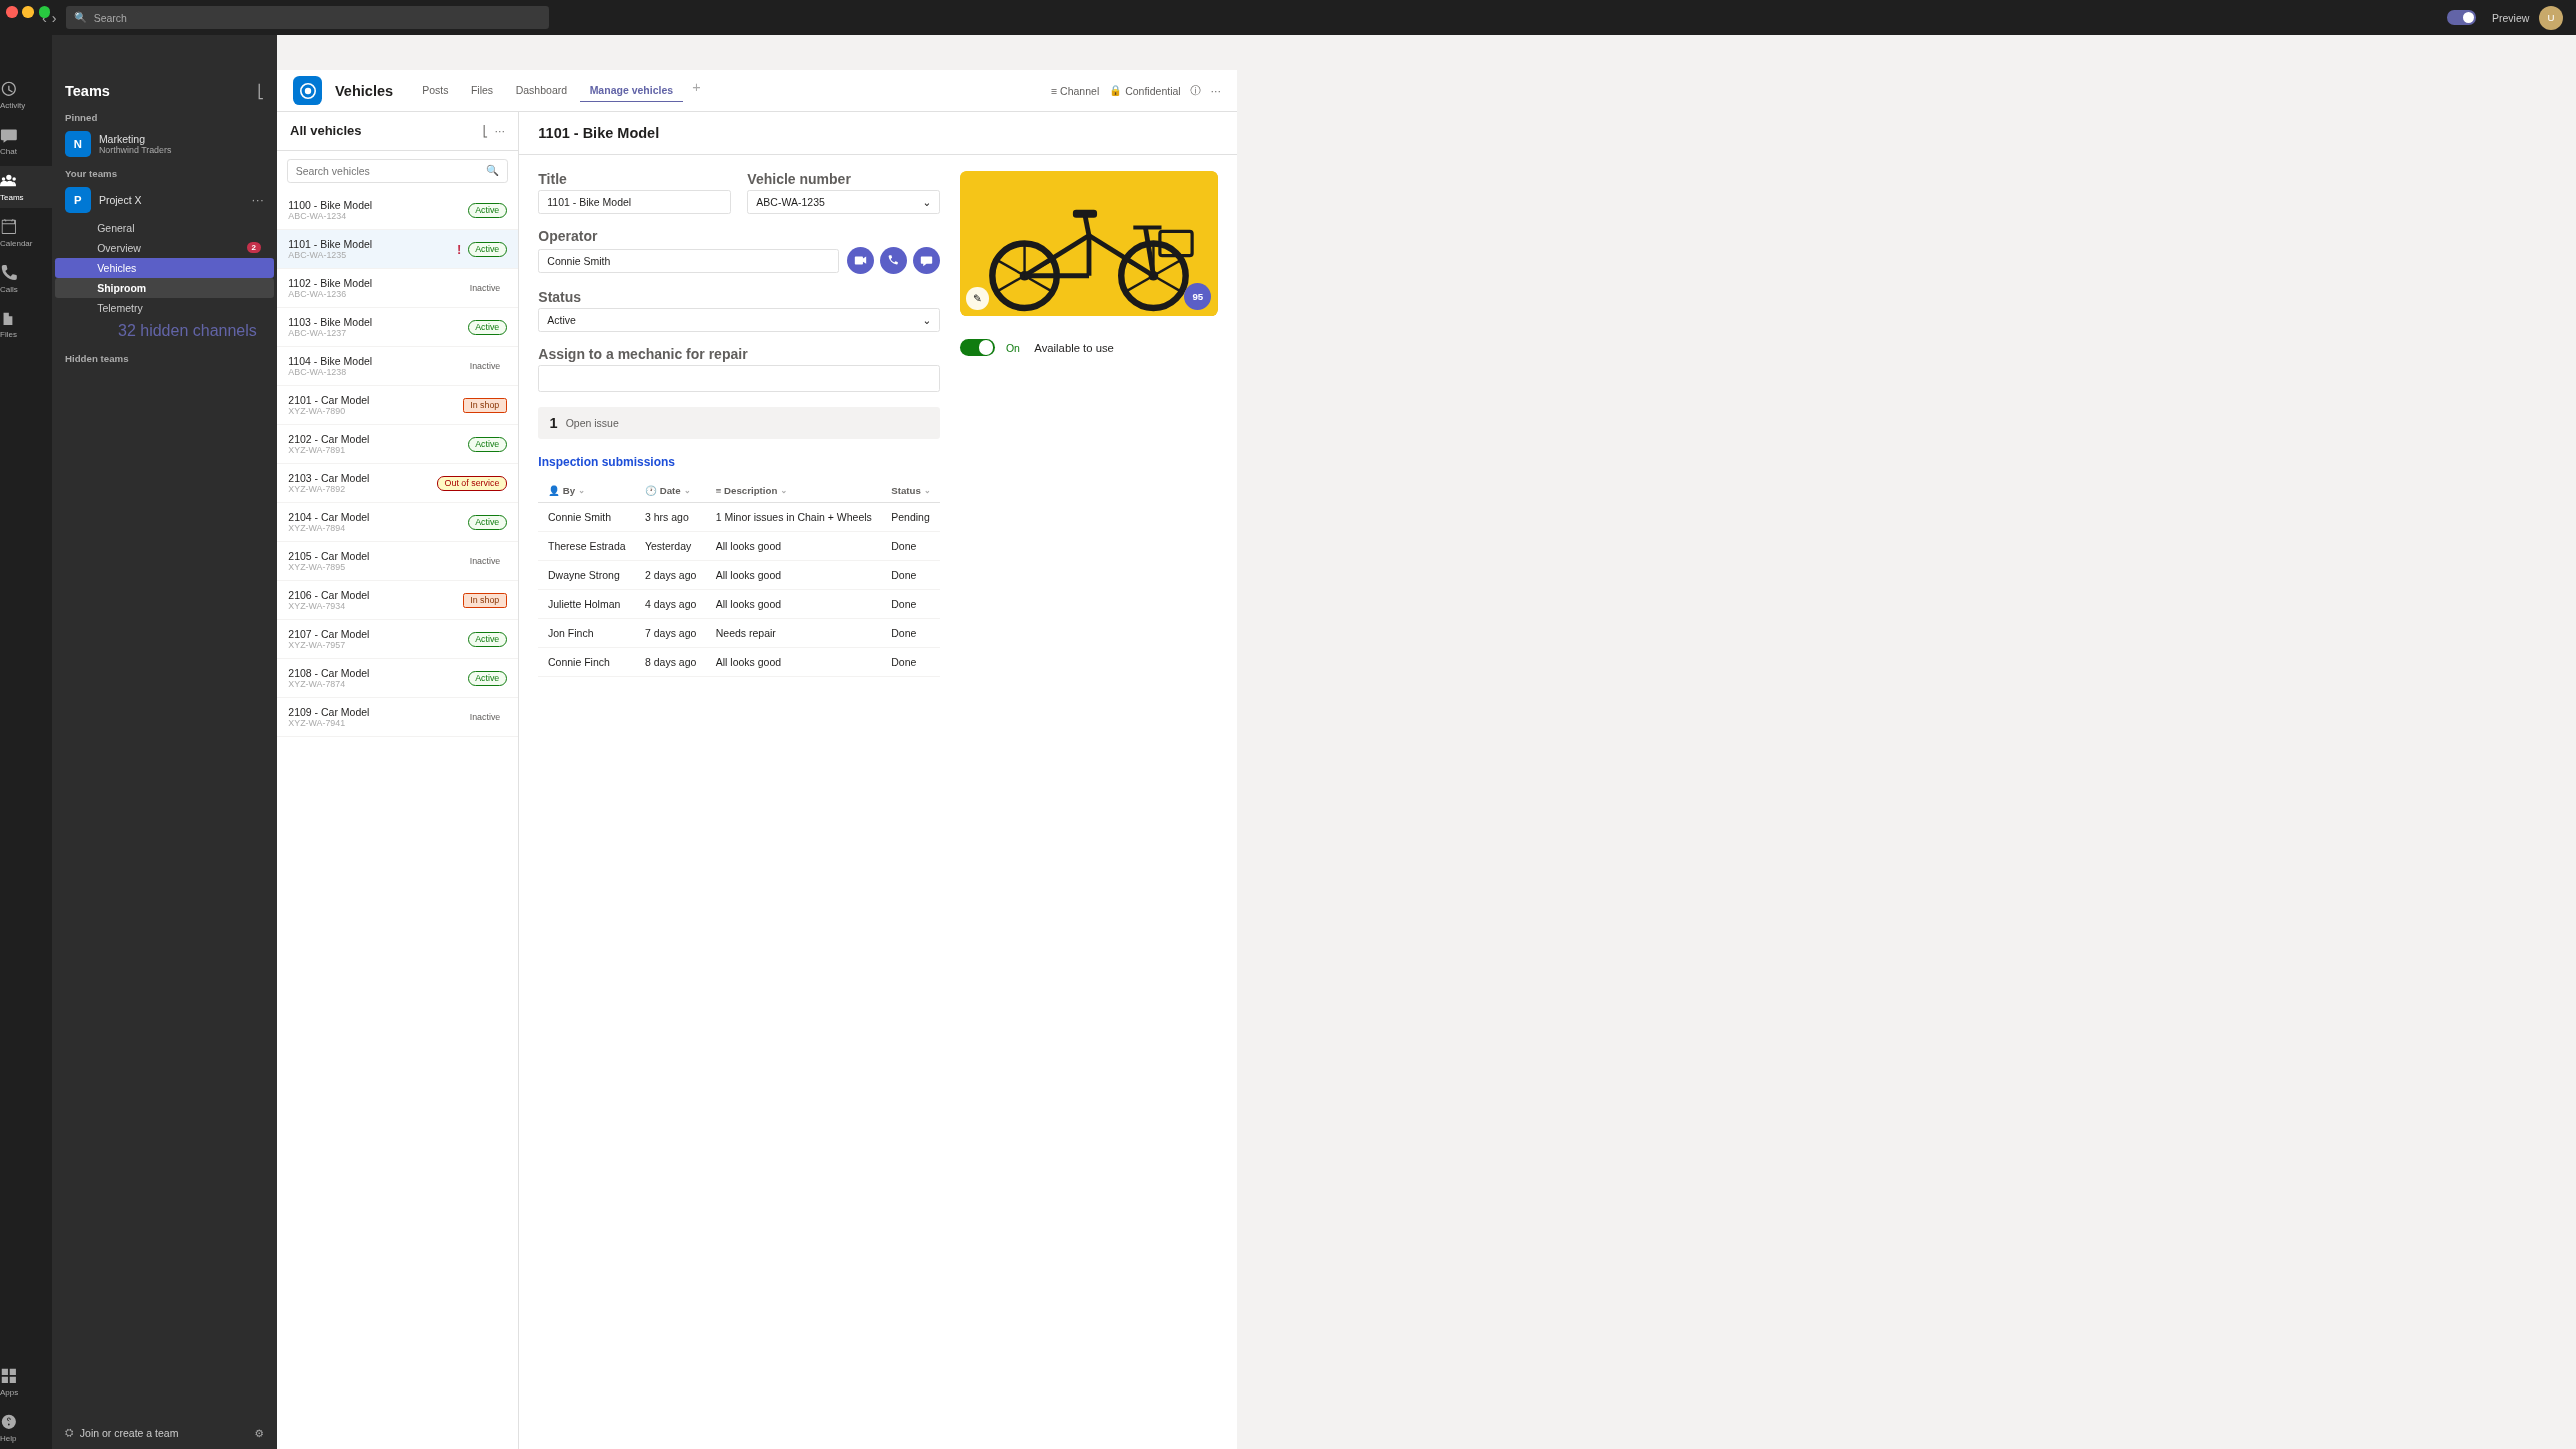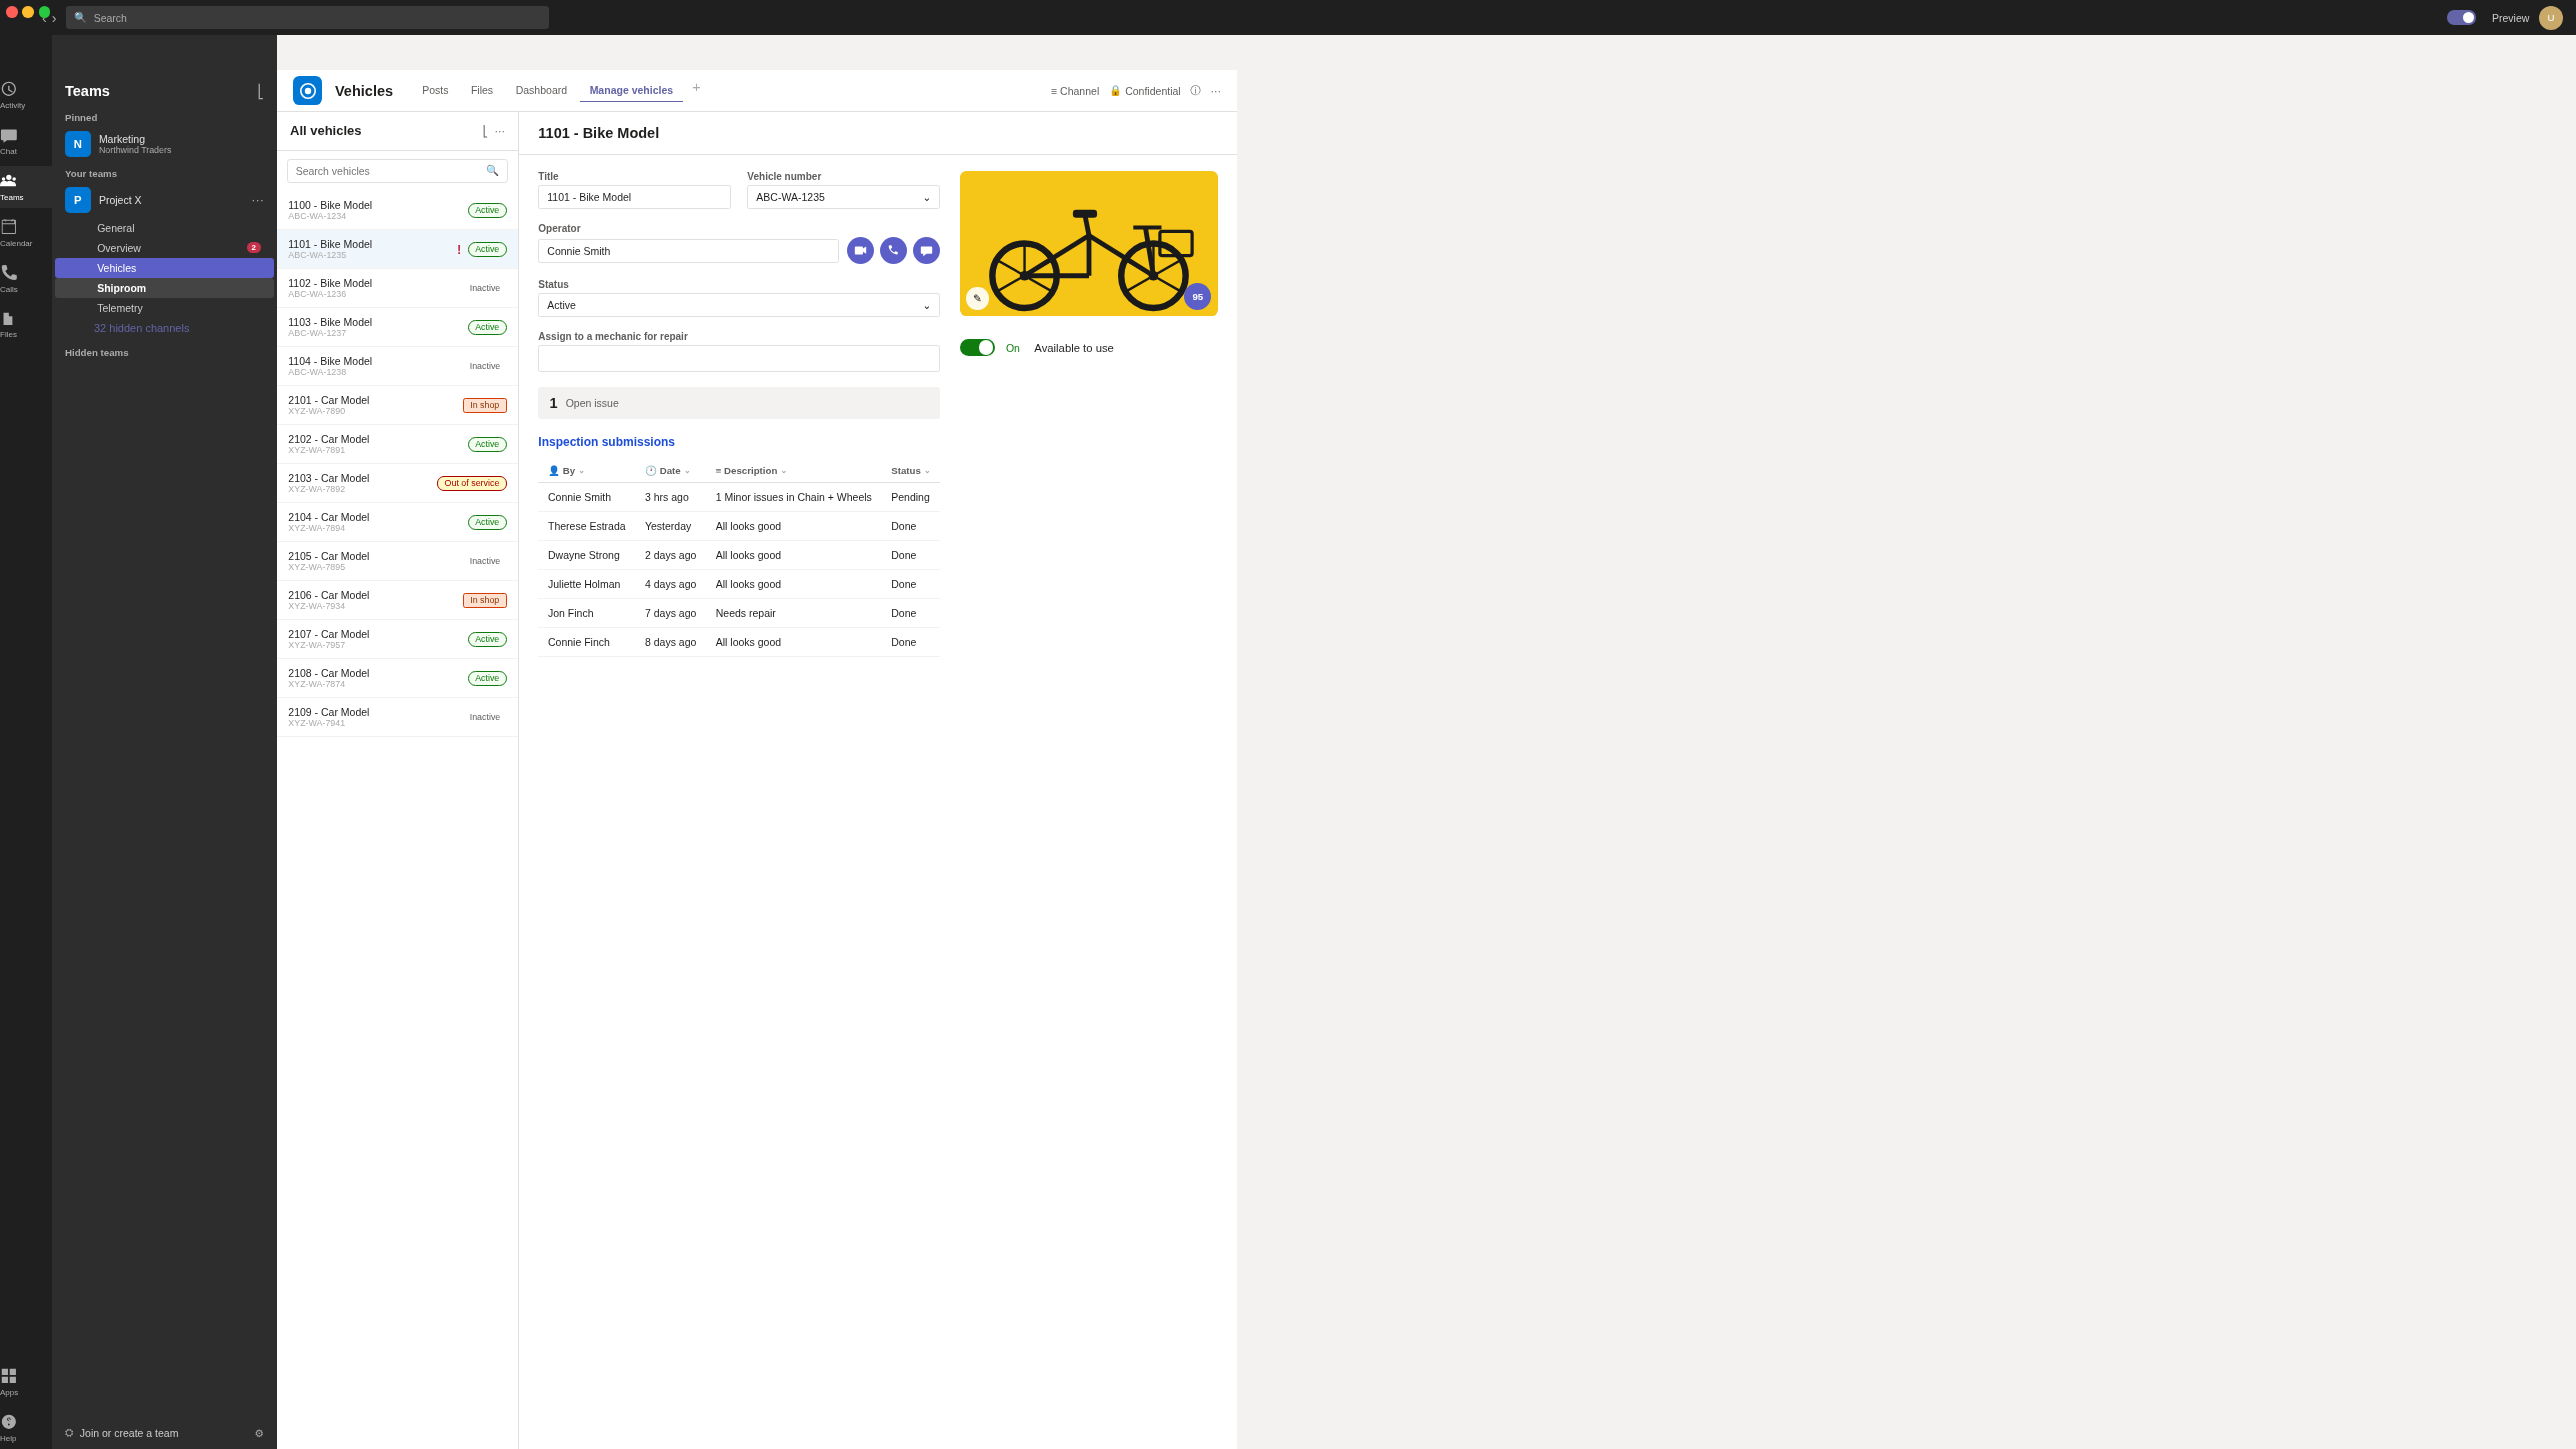--- a/index.html
+++ b/index.html
@@ -43,21 +43,21 @@
     .sidebar-org-icon { width: 26px; height: 26px; border-radius: 4.8px; background: #6264a7; display: flex; align-items: center; justify-content: center; color: #fff; font-size: 11.3px; font-weight: bold; flex-shrink: 0; }
     .sidebar-org-icon.blue { background: #0078d4; }
     .sidebar-item-text { flex: 1; }
     .sidebar-item-main { font-size: 10.5px; color: #e0e0e0; }
     .sidebar-item-sub { font-size: 8.9px; color: #aaa; }
     .sidebar-channel { padding: 4px 13px 4px 42px; cursor: pointer; font-size: 10.5px; color: #ccc; border-radius: 3.2px; margin: 0 3.2px; display: flex; align-items: center; justify-content: space-between; }
     .sidebar-channel.active-channel { background: #444; color: #fff; font-weight: 600; }
     .sidebar-channel.selected { background: #5b5fc7; color: #fff; }
     .channel-badge { background: #c4314b; color: #fff; border-radius: 8px; font-size: 8px; padding: 0.8px 4.8px; font-weight: 600; }
     .more-dots { color: #aaa; cursor: pointer; font-size: 13px; }
-    .hidden-channels { padding: 4px 13px 4px 42px; font-size: 11px; color: #6264a7; cursor: pointer; }
+    .hidden-channels { padding: 4px 13px 4px 42px; font-size: 16px; color: #6264a7; cursor: pointer; margin-left: 24px; }
     .hidden-teams-label { font-size: 9.7px; color: #aaa; padding: 9.7px 13px 3.2px; font-weight: 600; }
     .sidebar-bottom { padding: 9.7px 13px; display: flex; align-items: center; gap: 6.4px; margin-top: auto; cursor: pointer; }
     .join-icon { color: #aaa; }
     .join-text { font-size: 10.5px; color: #ccc; }
     .settings-icon { margin-left: auto; color: #aaa; cursor: pointer; }
 
     
     .main-content { flex: 1; display: flex; flex-direction: column; background: #fff; margin-top: 35px; overflow: hidden; }
 
     
@@ -95,21 +95,21 @@
     .alert-dot { color: #c4314b; font-size: 13px; font-weight: bold; }
 
     
     .detail-panel { flex: 1; display: flex; flex-direction: column; overflow-y: auto; }
     .detail-header { padding: 13px 19.3px; border-bottom: 0.8px solid #e0e0e0; }
     .detail-title { font-size: 14.5px; font-weight: 600; color: #201f1e; }
     .detail-body { display: flex; flex: 1; padding: 16px 19.3px; gap: 19.3px; }
     .detail-form { flex: 1; }
     .form-row { display: flex; gap: 16px; margin-bottom: 14.5px; }
     .form-group { flex: 1; }
-    .form-label { font-size: 10px; color: #605e5c; margin-bottom: 3.2px; font-weight: 600; }
+    .form-label { font-size: 14px; color: #605e5c; margin-bottom: 3.2px; font-weight: 600; }
     .form-input { border: 0.8px solid #e0e0e0; border-radius: 2.4px; padding: 4.8px 8px; font-size: 10.5px; width: 100%; color: #201f1e; }
     .form-select { border: 0.8px solid #e0e0e0; border-radius: 2.4px; padding: 4.8px 8px; font-size: 10.5px; width: 100%; color: #201f1e; display: flex; align-items: center; justify-content: space-between; background: #fff; cursor: pointer; }
     .operator-section { margin-bottom: 14.5px; }
     .operator-row { display: flex; align-items: center; gap: 8px; }
     .operator-input { border: 0.8px solid #e0e0e0; border-radius: 2.4px; padding: 4.8px 8px; font-size: 10.5px; flex: 1; color: #201f1e; }
     .operator-actions { display: flex; gap: 6.4px; }
     .operator-btn { width: 27px; height: 27px; border-radius: 50%; display: flex; align-items: center; justify-content: center; color: #fff; font-size: 13px; cursor: pointer; }
     .btn-video { background: #5b5fc7; }
     .btn-phone { background: #5b5fc7; }
     .btn-chat { background: #5b5fc7; }

